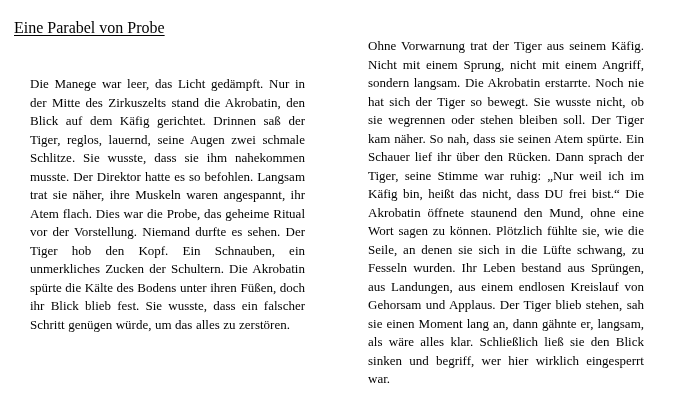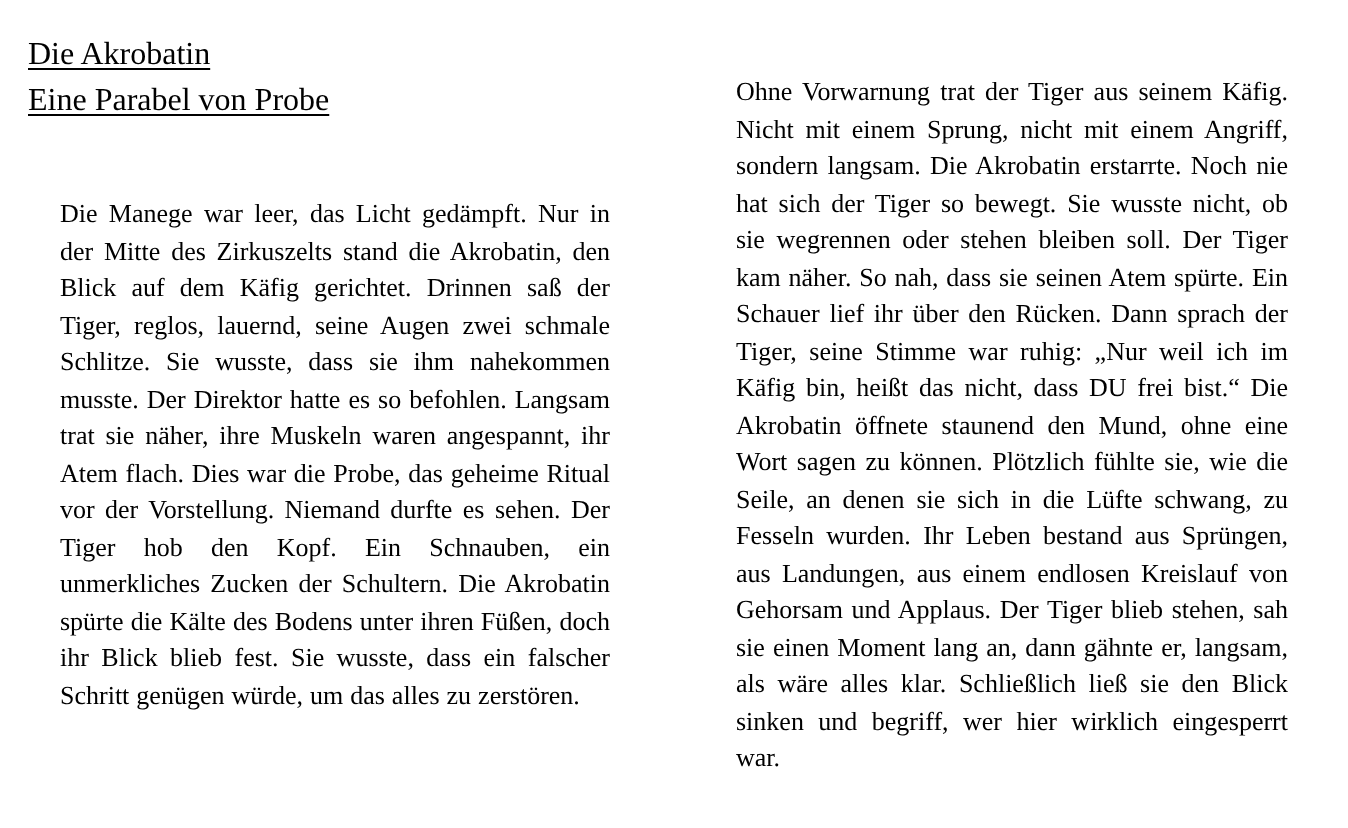--- a/index.html
+++ b/index.html
@@ -52,21 +52,20 @@
   .col-left .body-text {
     margin-top: 36px;
   }
 </style>
 </head>
 <body>
 
 <div class="page">
   <div class="col col-left">
     <h1 class="doc-title">
-      <span class="title-line">Die Akrobatin</span>
       <span class="title-line">Eine Parabel von Probe</span>
     </h1>
     <p class="body-text">Die Manege war leer, das Licht gedämpft. Nur in der Mitte des Zirkuszelts stand die Akrobatin, den Blick auf dem Käfig gerichtet. Drinnen saß der Tiger, reglos, lauernd, seine Augen zwei schmale Schlitze. Sie wusste, dass sie ihm nahekommen musste. Der Direktor hatte es so befohlen. Langsam trat sie näher, ihre Muskeln waren angespannt, ihr Atem flach. Dies war die Probe, das geheime Ritual vor der Vorstellung. Niemand durfte es sehen. Der Tiger hob den Kopf. Ein Schnauben, ein unmerkliches Zucken der Schultern. Die Akrobatin spürte die Kälte des Bodens unter ihren Füßen, doch ihr Blick blieb fest. Sie wusste, dass ein falscher Schritt genügen würde, um das alles zu zerstören.</p>
   </div>
   <div class="col col-right">
     <p class="body-text">Ohne Vorwarnung trat der Tiger aus seinem Käfig. Nicht mit einem Sprung, nicht mit einem Angriff, sondern langsam. Die Akrobatin erstarrte. Noch nie hat sich der Tiger so bewegt. Sie wusste nicht, ob sie wegrennen oder stehen bleiben soll. Der Tiger kam näher. So nah, dass sie seinen Atem spürte. Ein Schauer lief ihr über den Rücken. Dann sprach der Tiger, seine Stimme war ruhig: „Nur weil ich im Käfig bin, heißt das nicht, dass DU frei bist.“ Die Akrobatin öffnete staunend den Mund, ohne eine Wort sagen zu können. Plötzlich fühlte sie, wie die Seile, an denen sie sich in die Lüfte schwang, zu Fesseln wurden. Ihr Leben bestand aus Sprüngen, aus Landungen, aus einem endlosen Kreislauf von Gehorsam und Applaus. Der Tiger blieb stehen, sah sie einen Moment lang an, dann gähnte er, langsam, als wäre alles klar. Schließlich ließ sie den Blick sinken und begriff, wer hier wirklich eingesperrt war.</p>
   </div>
 </div>
 
 </body></html>

